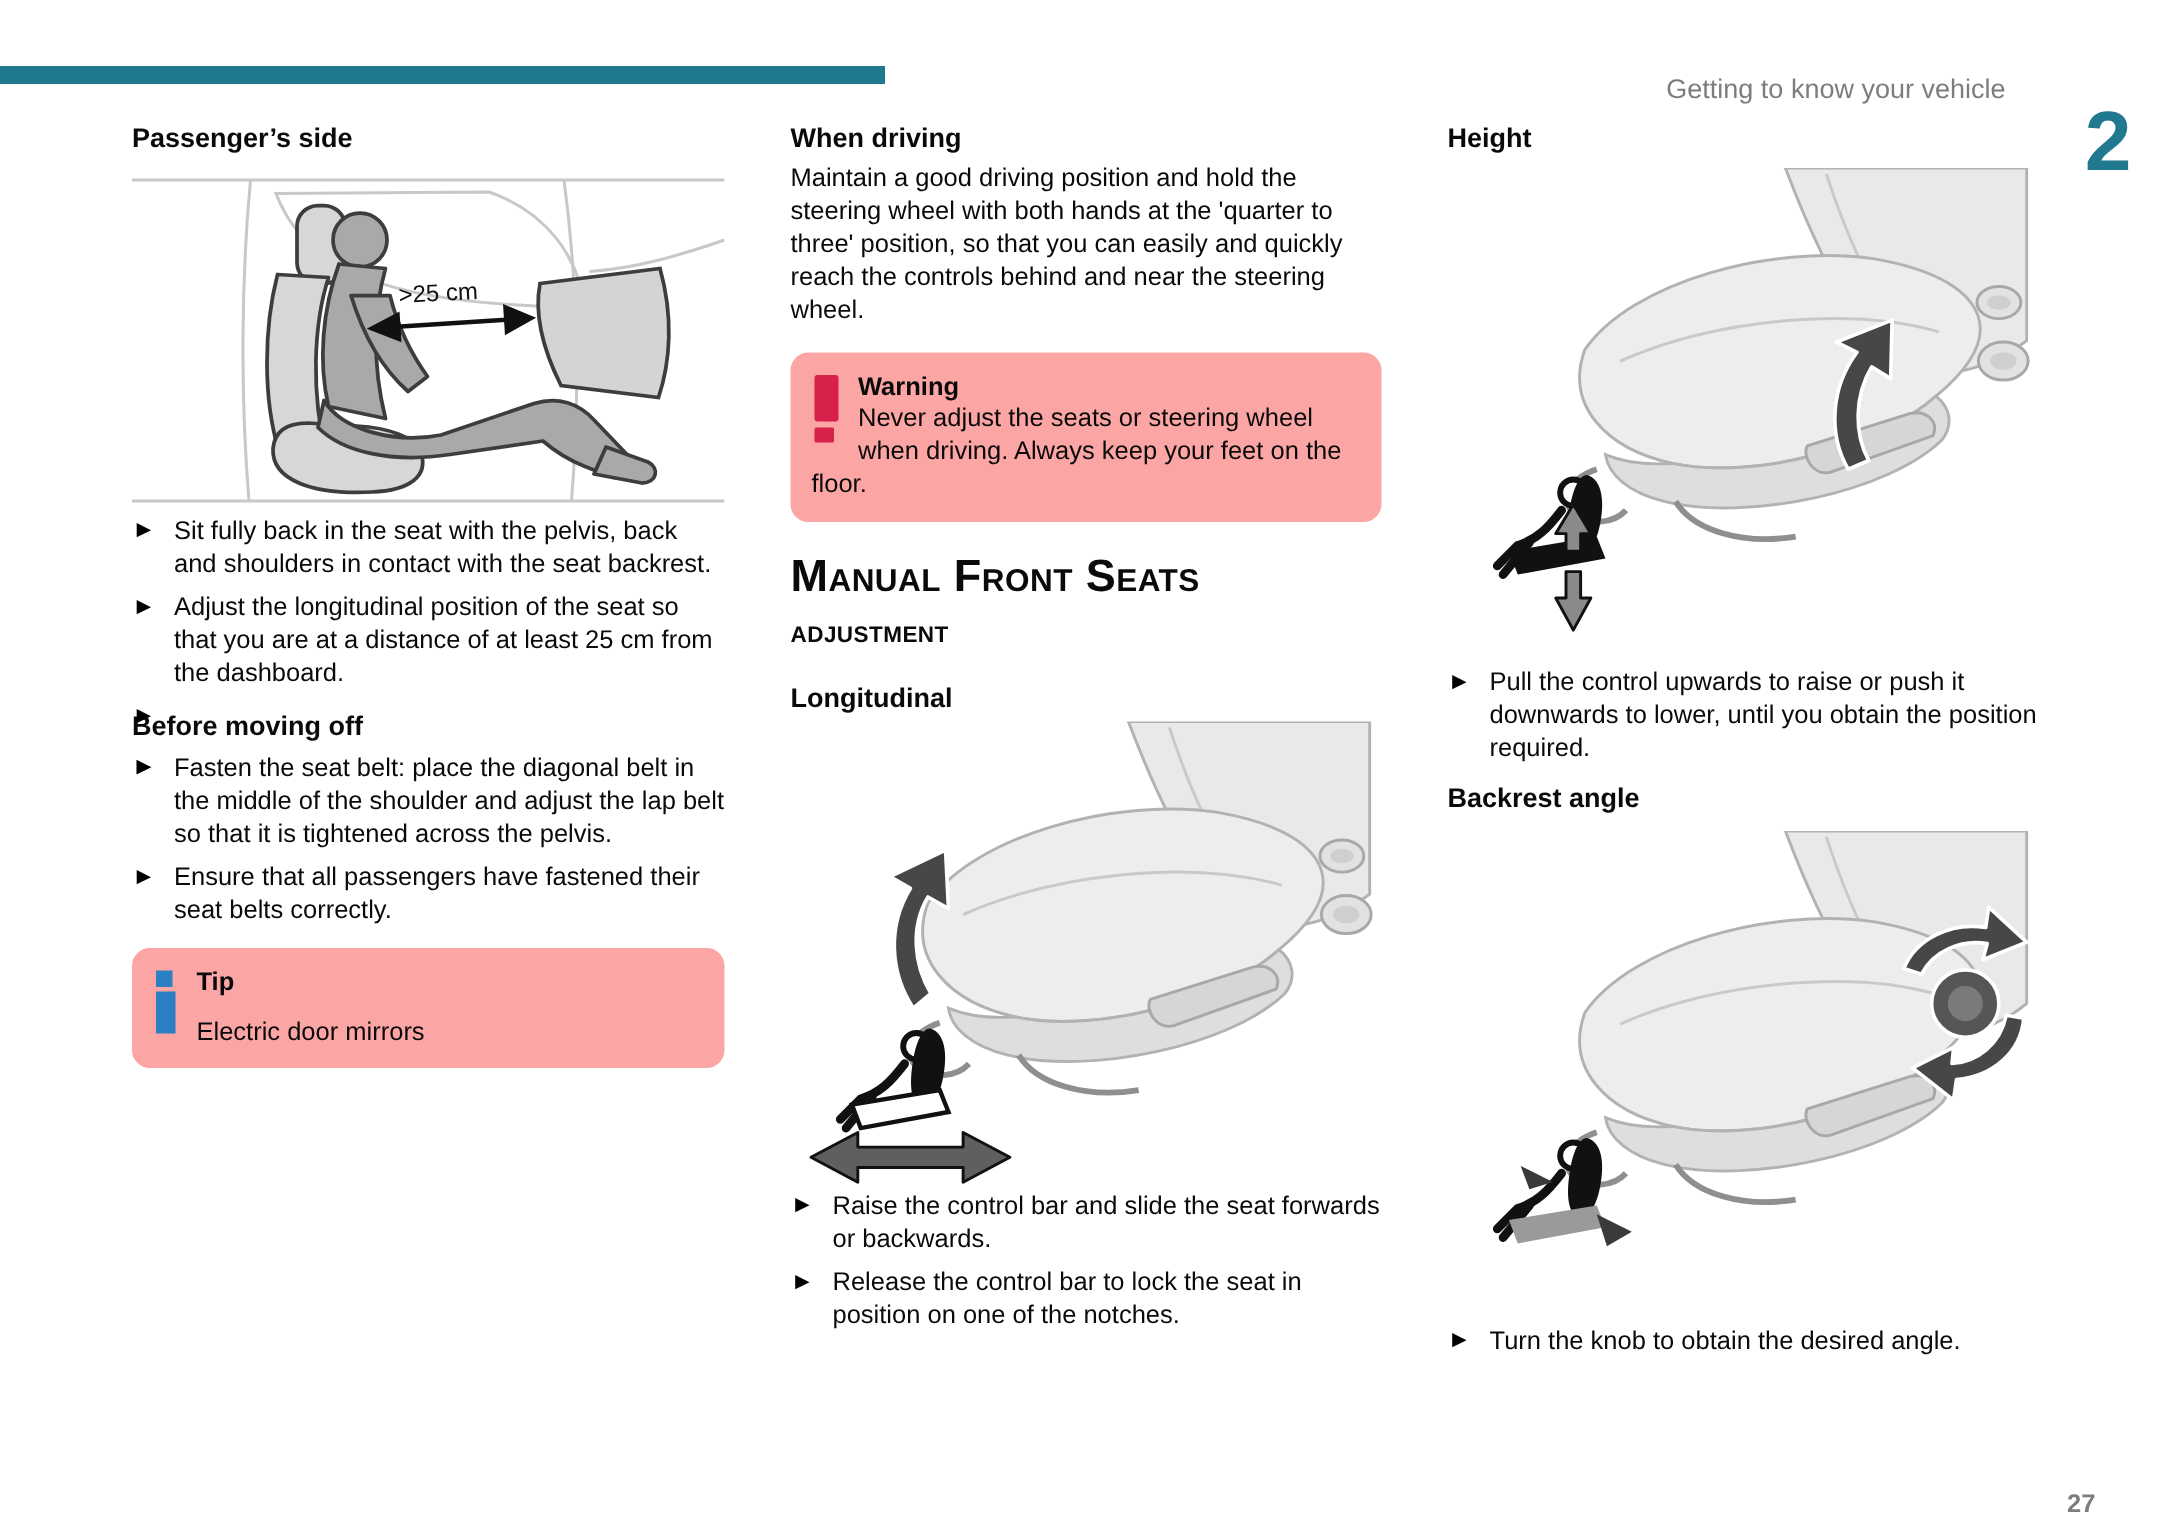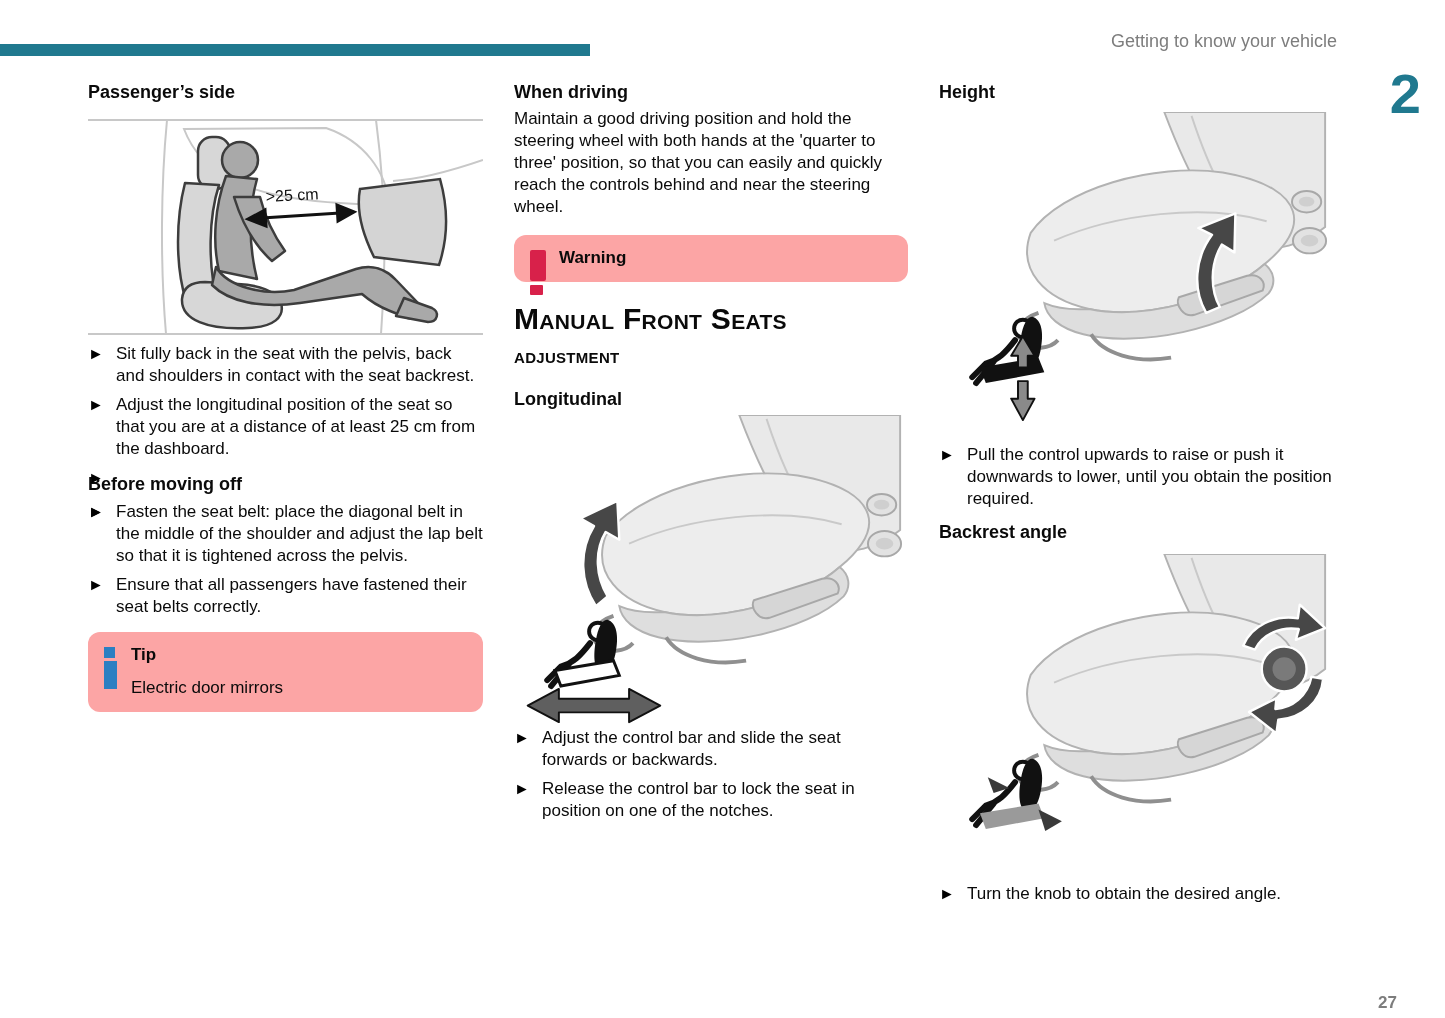--- a/index.html
+++ b/index.html
@@ -4,27 +4,27 @@
 <style>
   html,body { margin:0; padding:0; }
   body {
     width:1445px; height:1018px; position:relative;
     background:#ffffff; overflow:hidden;
     font-family:"Liberation Sans","DejaVu Sans",sans-serif;
     color:#0a0a0a;
     -webkit-font-smoothing:antialiased;
   }
   .top-bar { position:absolute; left:0; top:44px; width:590px; height:12px; background:#20798f; }
-  .running-header { position:absolute; top:31px; right:108px; font-size:18px; color:#7d7d7d; }
+  .running-header { position:absolute; top:49px; right:108px; font-size:18px; color:#7d7d7d; }
   .chapter-number { position:absolute; top:66px; right:24px; font-size:56px; font-weight:bold; color:#20798f; line-height:1; }
   .page-number { position:absolute; top:993px; right:48px; font-size:17px; font-weight:bold; color:#7d7d7d; }
 
   .content {
     position:absolute; left:88px; top:82px; width:1249px;
-    display:grid; grid-template-columns:395px 394px 396px; column-gap:31px;
+    display:grid; grid-template-columns:395px 394px 396px; column-gap:44px;
   }
   .col { min-width:0; }
 
   .h-col { font-size:18px; font-weight:bold; margin:0; line-height:20px; }
   p.body, li { font-size:17px; line-height:22px; }
   p.body { margin:6px 0 0 0; }
 
   ul.arrow-list { list-style:none; margin:0; padding:0; }
   ul.arrow-list li { position:relative; padding-left:28px; margin-bottom:7px; }
   ul.arrow-list .marker { position:absolute; left:0; top:1px; font-size:16px; line-height:20px; color:#000; }
@@ -130,20 +130,21 @@
   <div class="col">
     <h3 class="h-col">When driving</h3>
     <p class="body">Maintain a good driving position and hold the steering wheel with both hands at the 'quarter to three' position, so that you can easily and quickly reach the controls behind and near the steering wheel.</p>
 
     <div class="graybox warning-box">
       <div class="warning-icon">
           <div class="stem"></div>
           <div class="dot"></div>
         </div>
       <div class="box-title">Warning</div>
+      <p class="box-body">Never adjust the seats or steering wheel when driving. Always keep your feet on the floor.</p>
     </div>
 
     <h2 class="section-title">Manual Front Seats</h2>
     <h3 class="section-subtitle">adjustment</h3>
 
     <h3 class="h-col" style="margin-top:21px;">Longitudinal</h3>
 
     <svg class="illus illus-longitudinal" width="392" height="312" viewBox="0 0 390 320">
       <g>
         <path d="M225,0 L390,0 L390,118 C368,136 338,144 314,138 C282,128 250,66 225,0 Z" fill="#e9e9e9" stroke="#b2b2b2" stroke-width="2"></path>
@@ -164,21 +165,21 @@
         <circle cx="80" cy="222" r="9" fill="#ffffff" stroke="#111111" stroke-width="4"></circle>
         <path d="M90,210 C99,213 102,226 98,245 C95,259 89,266 83,264 C76,261 75,247 78,231 C80,218 85,209 90,210 Z" fill="#111111"></path>
         <path d="M72,234 C62,247 55,254 42,258 L28,272" fill="none" stroke="#111111" stroke-width="6" stroke-linecap="round"></path>
         <path d="M50,256 L32,278" fill="none" stroke="#111111" stroke-width="6" stroke-linecap="round"></path>
         <path d="M36,262 L96,252 L102,267 L42,278 Z" fill="#ffffff" stroke="#111111" stroke-width="3"></path>
         <path d="M8,298 L40,281 L40,291 L112,291 L112,281 L144,298 L112,315 L112,305 L40,305 L40,315 Z" fill="#5f5f5f" stroke="#111111" stroke-width="2" stroke-linejoin="round"></path>
       </g>
     </svg>
 
     <ul class="arrow-list list-after-seat">
-      <li><span class="marker">►</span><span>Adjust the control bar and slide the seat forwards or backwards.</span></li>
+      <li><span class="marker">►</span><span>Raise the control bar and slide the seat forwards or backwards.</span></li>
       <li><span class="marker">►</span><span>Release the control bar to lock the seat in position on one of the notches.</span></li>
     </ul>
   </div>
 
   <div class="col">
     <h3 class="h-col">Height</h3>
 
     <svg class="illus illus-height" width="392" height="312" viewBox="0 0 390 320">
       <g>
         <path d="M225,0 L390,0 L390,118 C368,136 338,144 314,138 C282,128 250,66 225,0 Z" fill="#e9e9e9" stroke="#b2b2b2" stroke-width="2"></path>

